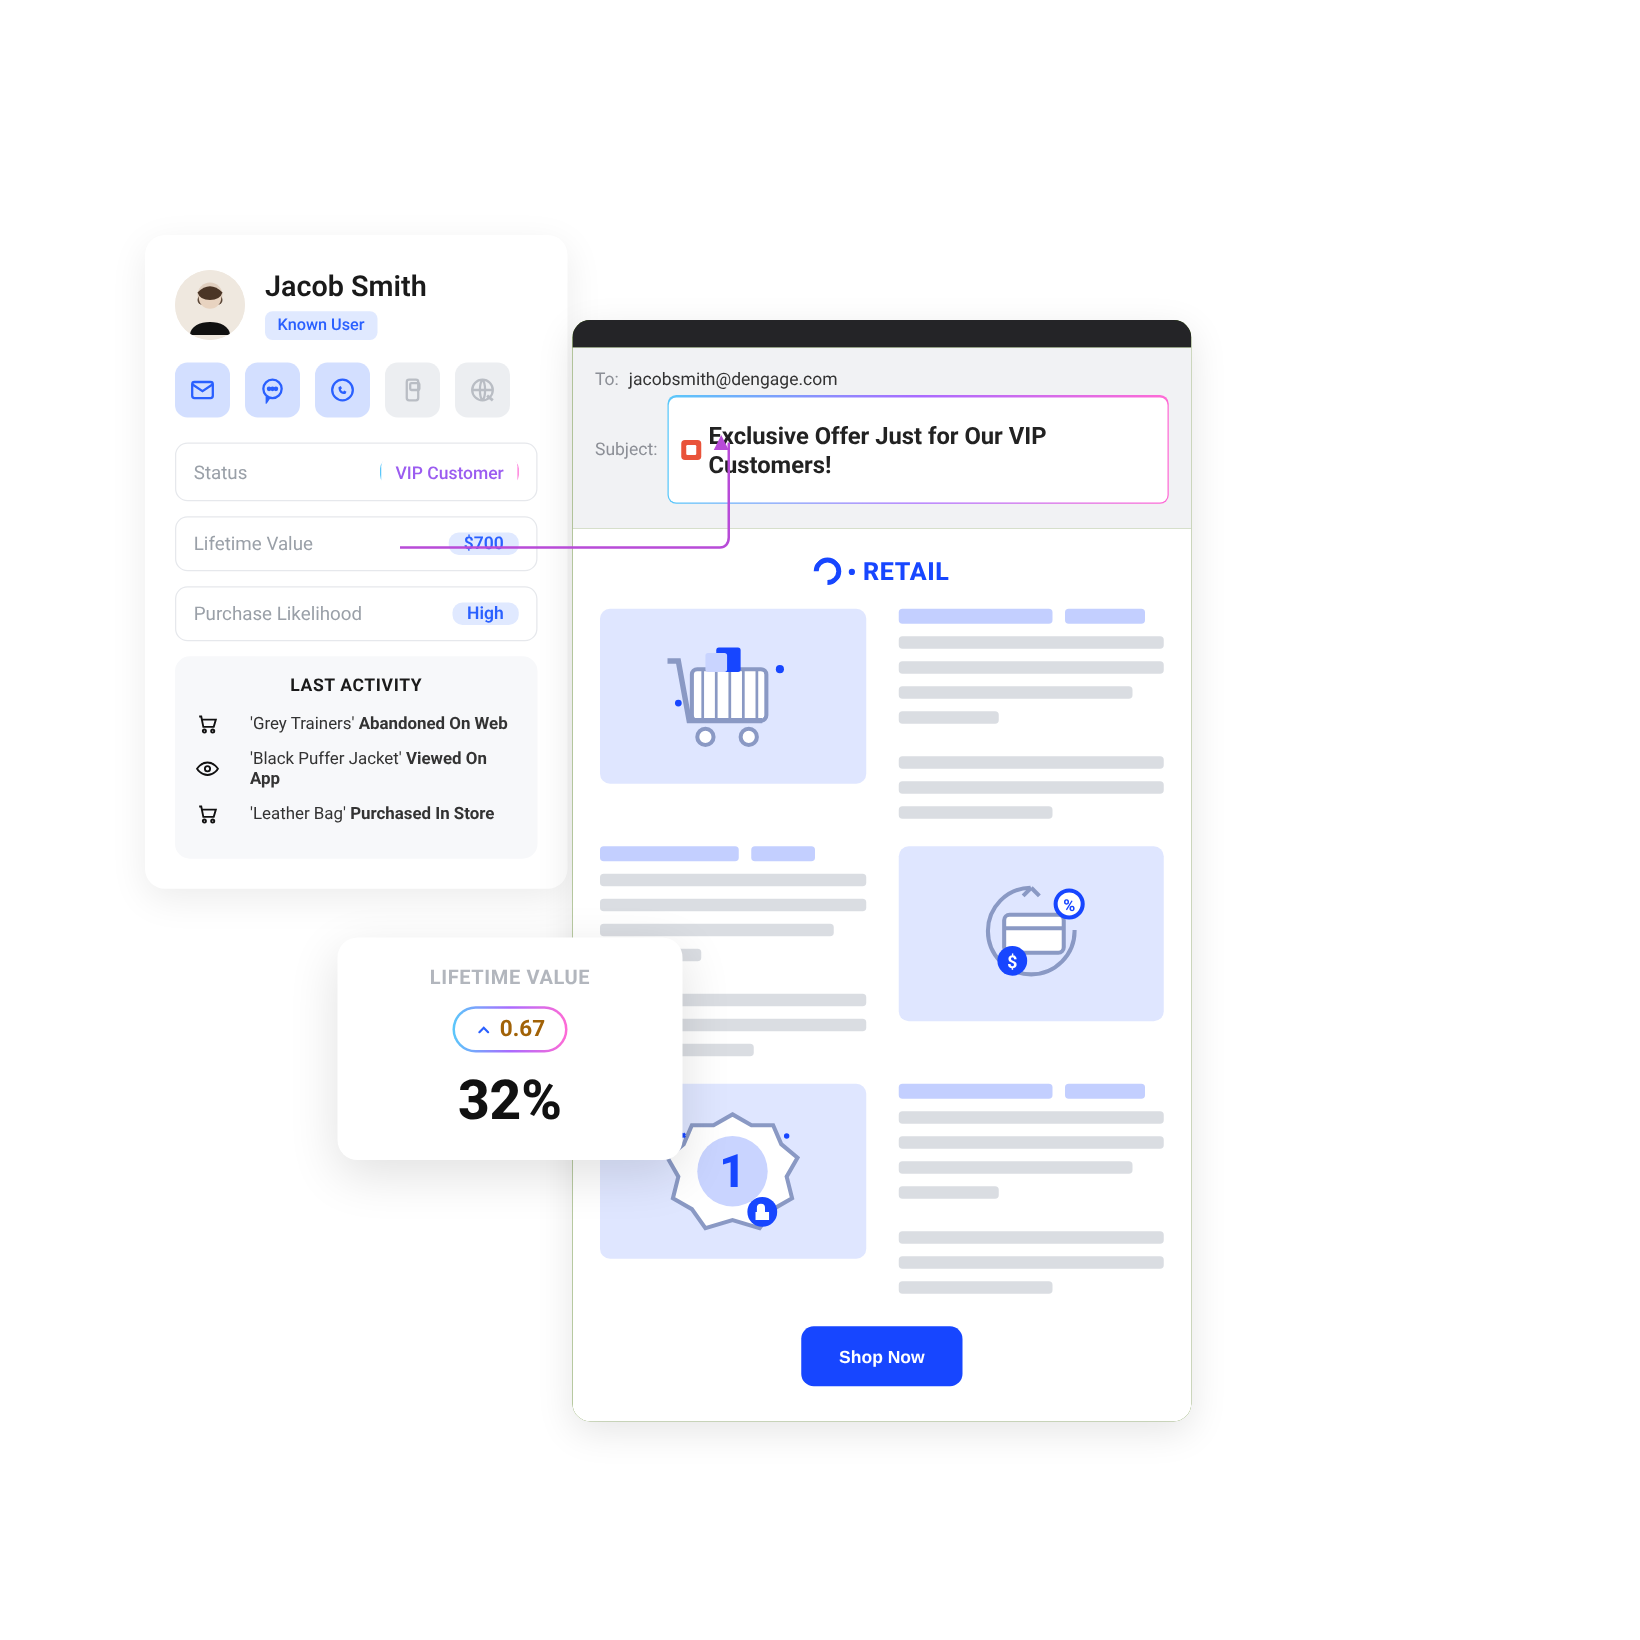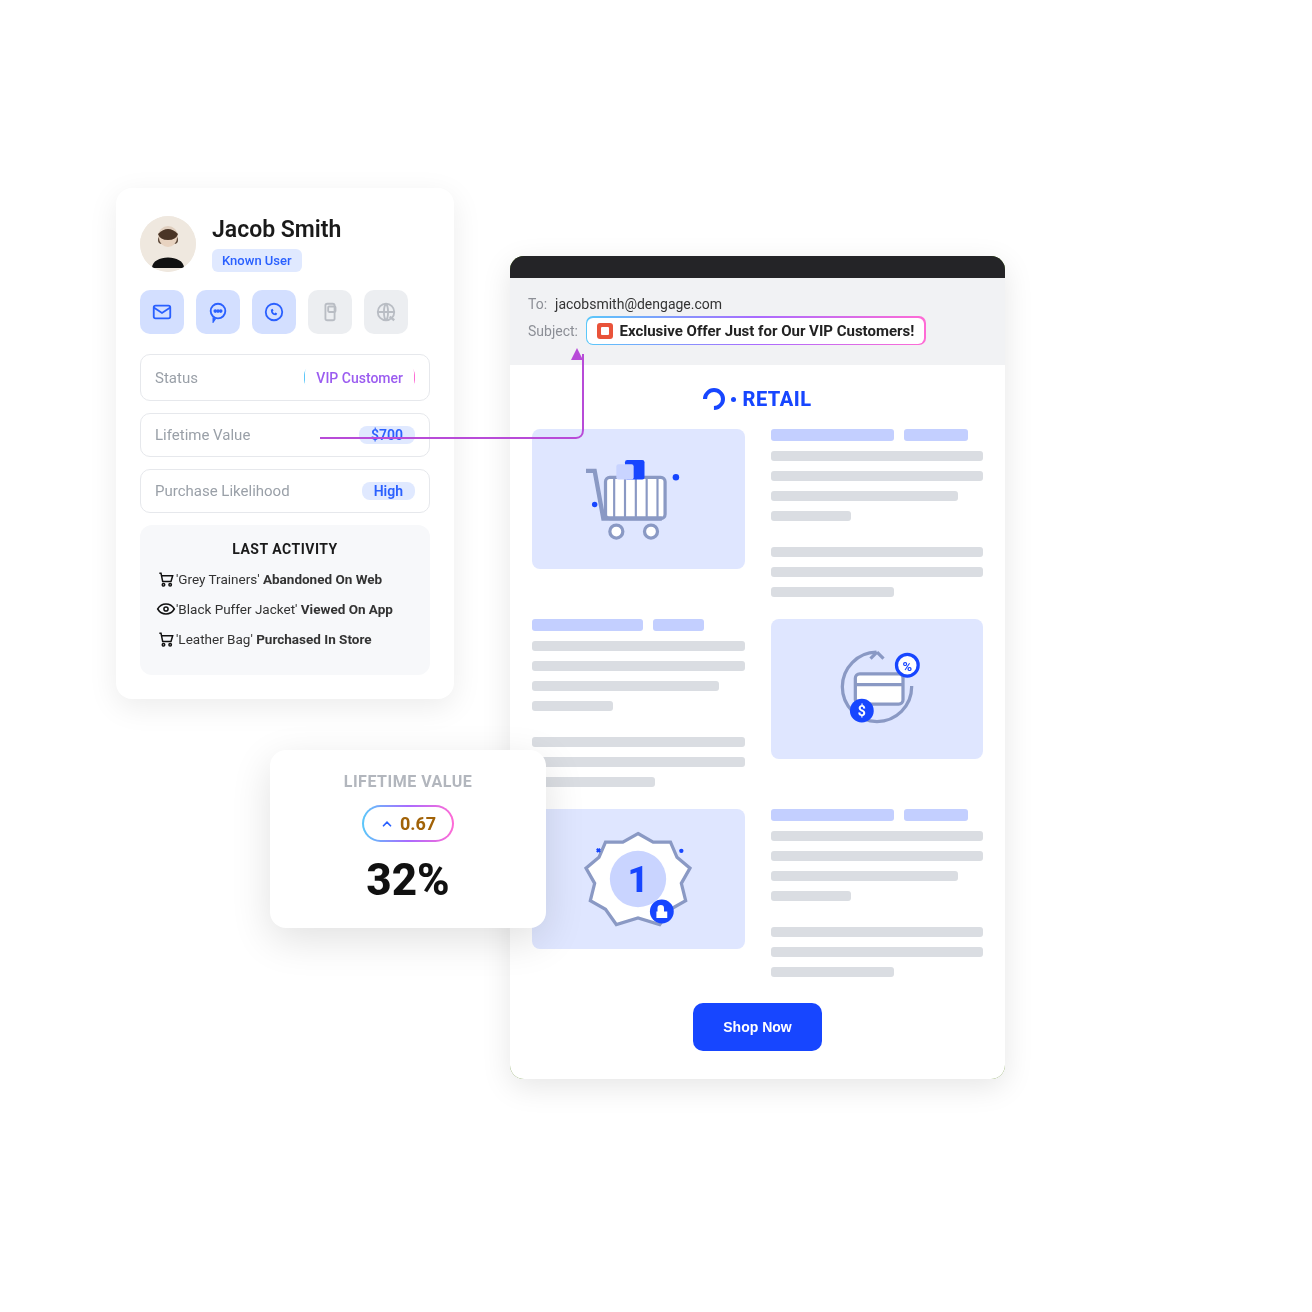--- a/index.html
+++ b/index.html
@@ -68,21 +68,21 @@
     color:#9b5cf0; font-size:14px; font-weight:500;
   }
 
   .activity-box {
     background:#f7f8fa; border-radius:12px; padding:16px 16px;
   }
   .activity-title {
     text-align:center; font-weight:700; font-size:14px; letter-spacing:0.5px;
     margin-bottom:12px; color:#1a1a1a;
   }
-  .activity-item { display:flex; align-items:center; gap:0; font-size:13.5px; margin:10px 0; color:#333; }
+  .activity-item { display:flex; align-items:center; gap:24px; font-size:13.5px; margin:10px 0; color:#333; }
   .activity-item .product { }
   .activity-item .action { font-weight:700; }
   .act-icon { width:20px; height:20px; flex-shrink:0; display:flex; align-items:center; justify-content:center; }
 
   
   .ltv-card {
     position:absolute;
     left: 270px; top: 750px;
     width: 276px;
     background:#fff; border-radius:16px;
@@ -99,39 +99,39 @@
   .ltv-pill {
     background:#fff; border-radius:999px; padding:6px 16px;
     display:flex; align-items:center; gap:6px;
     color:#a16207; font-weight:700; font-size:18px;
   }
   .ltv-percent { font-size:44px; font-weight:800; color:#111; }
 
   
   .email-card {
     position:absolute;
-    left: 510px; top: 256px;
+    left: 458px; top: 256px;
     width: 495px;
     background:#4d7c0f; border-radius:14px;
     box-shadow: 0 8px 30px rgba(0,0,0,0.10);
     overflow:hidden;
     z-index:10;
   }
   .email-titlebar { height:22px; background:#242427; }
   .email-meta { background:#f1f2f4; padding:14px 18px 16px 18px; }
   .meta-line { display:flex; align-items:center; gap:8px; font-size:14px; color:#8c8f96; margin:4px 0; }
   .meta-line .value { color:#333; }
   .subject-pill-wrap {
     display:inline-block; padding:1.5px; border-radius:7px;
     background:linear-gradient(90deg,#5ac8fa,#a96bff,#ff6bd5);
   }
   .subject-pill {
     background:#fff; border-radius:6px;
-    padding:4px 10px; display:flex; align-items:center; gap:6px;
-    color:#222; font-weight:700; font-size:15px;text-align:center;
+    padding:19px 10px; display:flex; align-items:center; gap:6px;
+    color:#222; font-weight:700; font-size:19px;
   }
   .flag-icon {
     width:16px; height:16px; background:#e9533a; border-radius:3px;
     display:inline-flex; align-items:center; justify-content:center;
   }
   .flag-icon::after{ content:""; width:8px; height:8px; background:#fff; border-radius:1px; }
 
   .email-body { padding:22px 22px 28px 22px; background:#fff; }
   .brand-row { text-align:right; color:#1746ff; font-weight:800; font-size:20px; letter-spacing:0.5px; margin-bottom:18px; display:flex; align-items:center; justify-content:center; gap:6px;}
   .brand-d {

